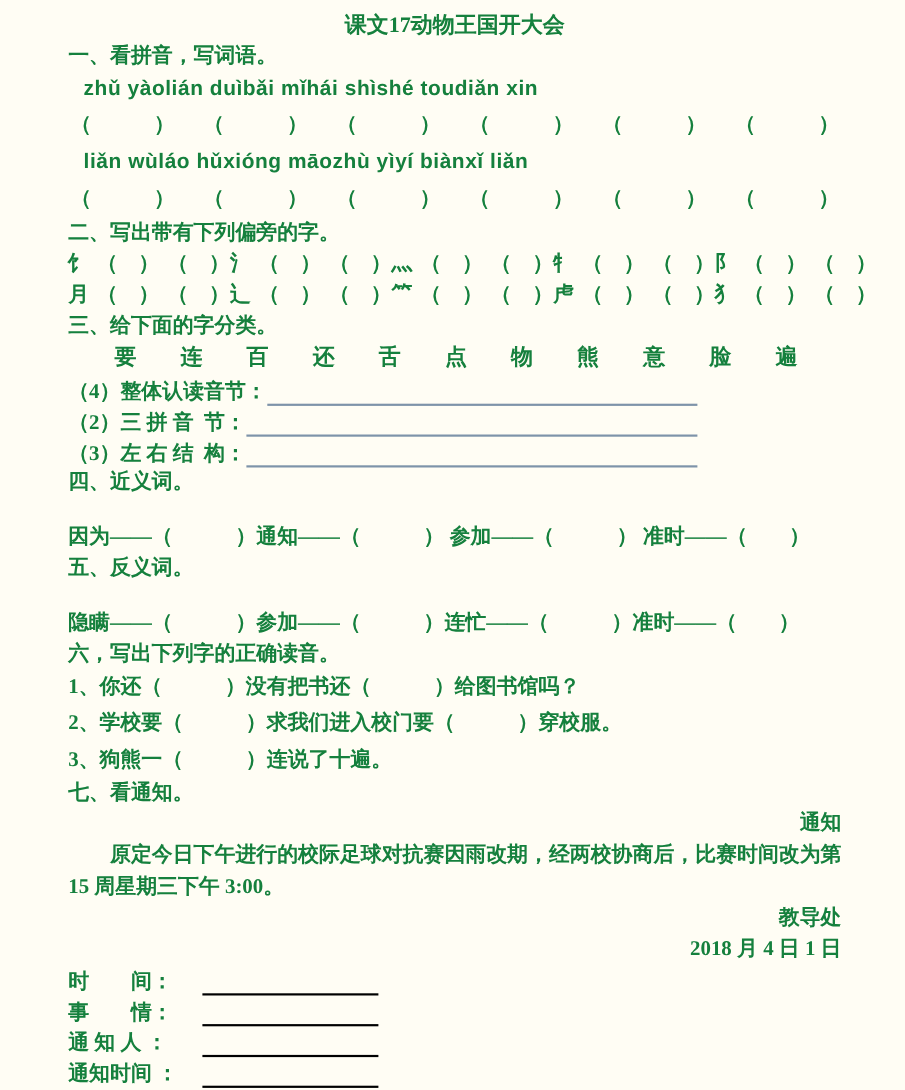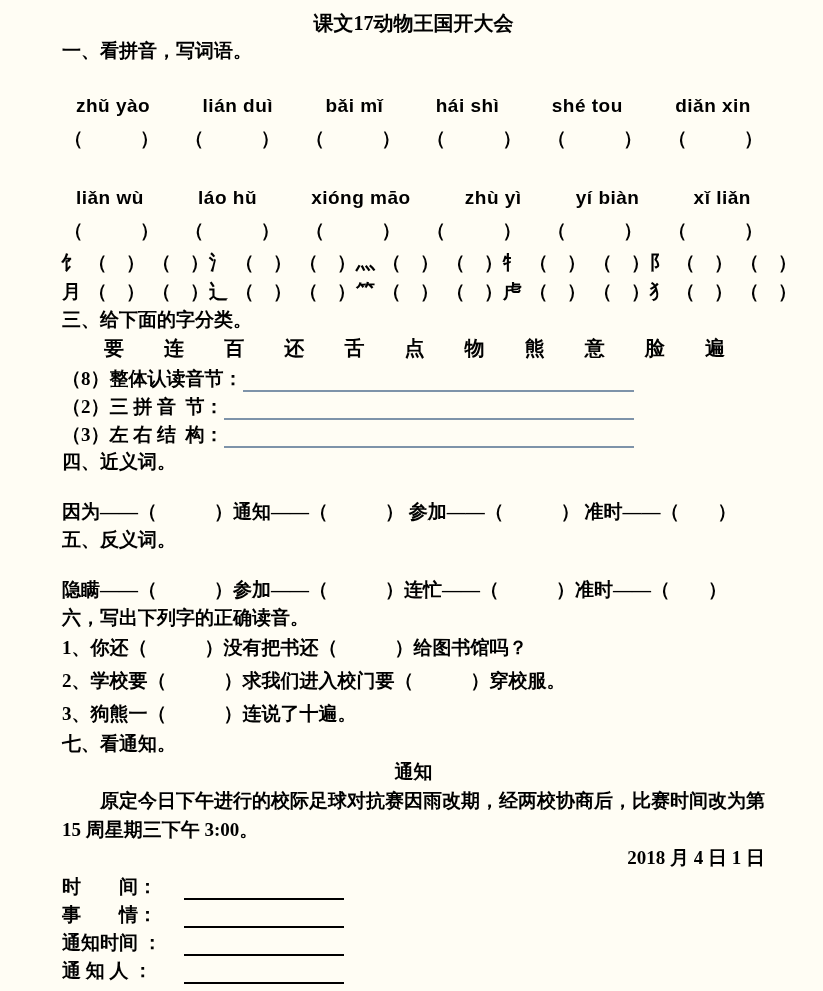--- a/index.html
+++ b/index.html
@@ -1,46 +1,46 @@
 <!DOCTYPE html>
 <html><head>
 <meta charset="utf-8">
 <style>
   html,body{margin:0;padding:0;}
   .page{
     position:relative;
     width:823px;height:991px;
     box-sizing:border-box;
     background:#fffdf4;
-    color:#000000;
+    color:#15803d;
     font-family:"Liberation Serif","DejaVu Serif",serif;
     font-weight:bold;
     font-size:19px;
     padding:10px 58px 6px 62px;
     overflow:hidden;
   }
   .title{text-align:center;font-size:20px;line-height:27px;}
   .heading{line-height:27px;white-space:pre;}
   .pinyin-row{
-    display:flex;justify-content:space-between;
+    display:flex;
     padding:0 14px;
     font-family:"Liberation Sans","DejaVu Sans",sans-serif;
-    font-size:19px;line-height:33px;letter-spacing:.5px;margin-top:25px;
+    font-size:19px;line-height:33px;letter-spacing:.5px;
   }
   .paren-row{display:flex;justify-content:space-between;padding:0 2px;line-height:34px;}
   .paren-row span{white-space:pre;}
   .rad-row{display:flex;justify-content:space-between;line-height:29px;}
   .rad-group{display:flex;gap:7px;white-space:pre;}
   .chars-row{display:flex;justify-content:space-between;padding:0 40px 0 42px;font-size:20px;line-height:31px;}
   .class-item{display:flex;align-items:flex-end;width:572px;height:28px;}
   .class-label{white-space:pre;}
   .class-blank{flex:1;border-bottom:2px solid #7e93a9;height:22px;}
   .plain{line-height:28px;white-space:pre;margin-top:23px;}
   .s6-line{line-height:33px;white-space:pre;}
-  .notice-title{text-align:center;line-height:29px;}
+  .notice-title{text-align:right;line-height:29px;}
   .notice-body{text-indent:2em;line-height:29px;margin:0;}
   .right{text-align:right;line-height:28px;white-space:pre;}
   .fill-row{display:flex;align-items:flex-end;height:28px;}
   .fill-label{white-space:pre;width:112px;}
   .fill-blank{width:160px;border-bottom:2px solid #000;height:20px;margin-left:10px;}
 </style>
 </head>
 <body>
 
 <div class="page">
@@ -74,20 +74,21 @@
   </div>
   <div class="paren-row">
     <span>（　　　）</span>
     <span>（　　　）</span>
     <span>（　　　）</span>
     <span>（　　　）</span>
     <span>（　　　）</span>
     <span>（　　　）</span>
   </div>
 
+  <div class="heading">二、写出带有下列偏旁的字。</div>
   <div class="rad-row">
     <span class="rad-group"><span>饣</span><span>（　）</span><span>（　）</span></span>
     <span class="rad-group"><span>氵</span><span>（　）</span><span>（　）</span></span>
     <span class="rad-group"><span>灬</span><span>（　）</span><span>（　）</span></span>
     <span class="rad-group"><span>牜</span><span>（　）</span><span>（　）</span></span>
     <span class="rad-group"><span>阝</span><span>（　）</span><span>（　）</span></span>
   </div>
   <div class="rad-row">
     <span class="rad-group"><span>月</span><span>（　）</span><span>（　）</span></span>
     <span class="rad-group"><span>辶</span><span>（　）</span><span>（　）</span></span>
@@ -104,21 +105,21 @@
     <span>还</span>
     <span>舌</span>
     <span>点</span>
     <span>物</span>
     <span>熊</span>
     <span>意</span>
     <span>脸</span>
     <span>遍</span>
   </div>
   <div class="class-item">
-    <span class="class-label">（8）整体认读音节：</span>
+    <span class="class-label">（4）整体认读音节：</span>
     <span class="class-blank"></span>
   </div>
   <div class="class-item">
     <span class="class-label">（2）三 拼 音  节：</span>
     <span class="class-blank"></span>
   </div>
   <div class="class-item">
     <span class="class-label">（3）左 右 结  构：</span>
     <span class="class-blank"></span>
   </div>
@@ -130,32 +131,33 @@
   <div class="plain">隐瞒——（　　　）参加——（　　　）连忙——（　　　）准时——（　　）</div>
 
   <div class="heading">六，写出下列字的正确读音。</div>
   <div class="s6-line">1、你还（　　　）没有把书还（　　　）给图书馆吗？</div>
   <div class="s6-line">2、学校要（　　　）求我们进入校门要（　　　）穿校服。</div>
   <div class="s6-line">3、狗熊一（　　　）连说了十遍。</div>
 
   <div class="heading">七、看通知。</div>
   <div class="notice-title">通知</div>
   <p class="notice-body">原定今日下午进行的校际足球对抗赛因雨改期，经两校协商后，比赛时间改为第 15 周星期三下午 3:00。</p>
+  <div class="right">教导处</div>
   <div class="right">2018 月 4 日 1 日</div>
 
   <div class="fill-row">
     <span class="fill-label">时　　间：</span>
     <span class="fill-blank"></span>
   </div>
   <div class="fill-row">
     <span class="fill-label">事　　情：</span>
     <span class="fill-blank"></span>
   </div>
   <div class="fill-row">
-    <span class="fill-label">通知时间 ：</span>
+    <span class="fill-label">通 知 人 ：</span>
     <span class="fill-blank"></span>
   </div>
   <div class="fill-row">
-    <span class="fill-label">通 知 人 ：</span>
+    <span class="fill-label">通知时间 ：</span>
     <span class="fill-blank"></span>
   </div>
 
 </div>
 
 </body></html>

